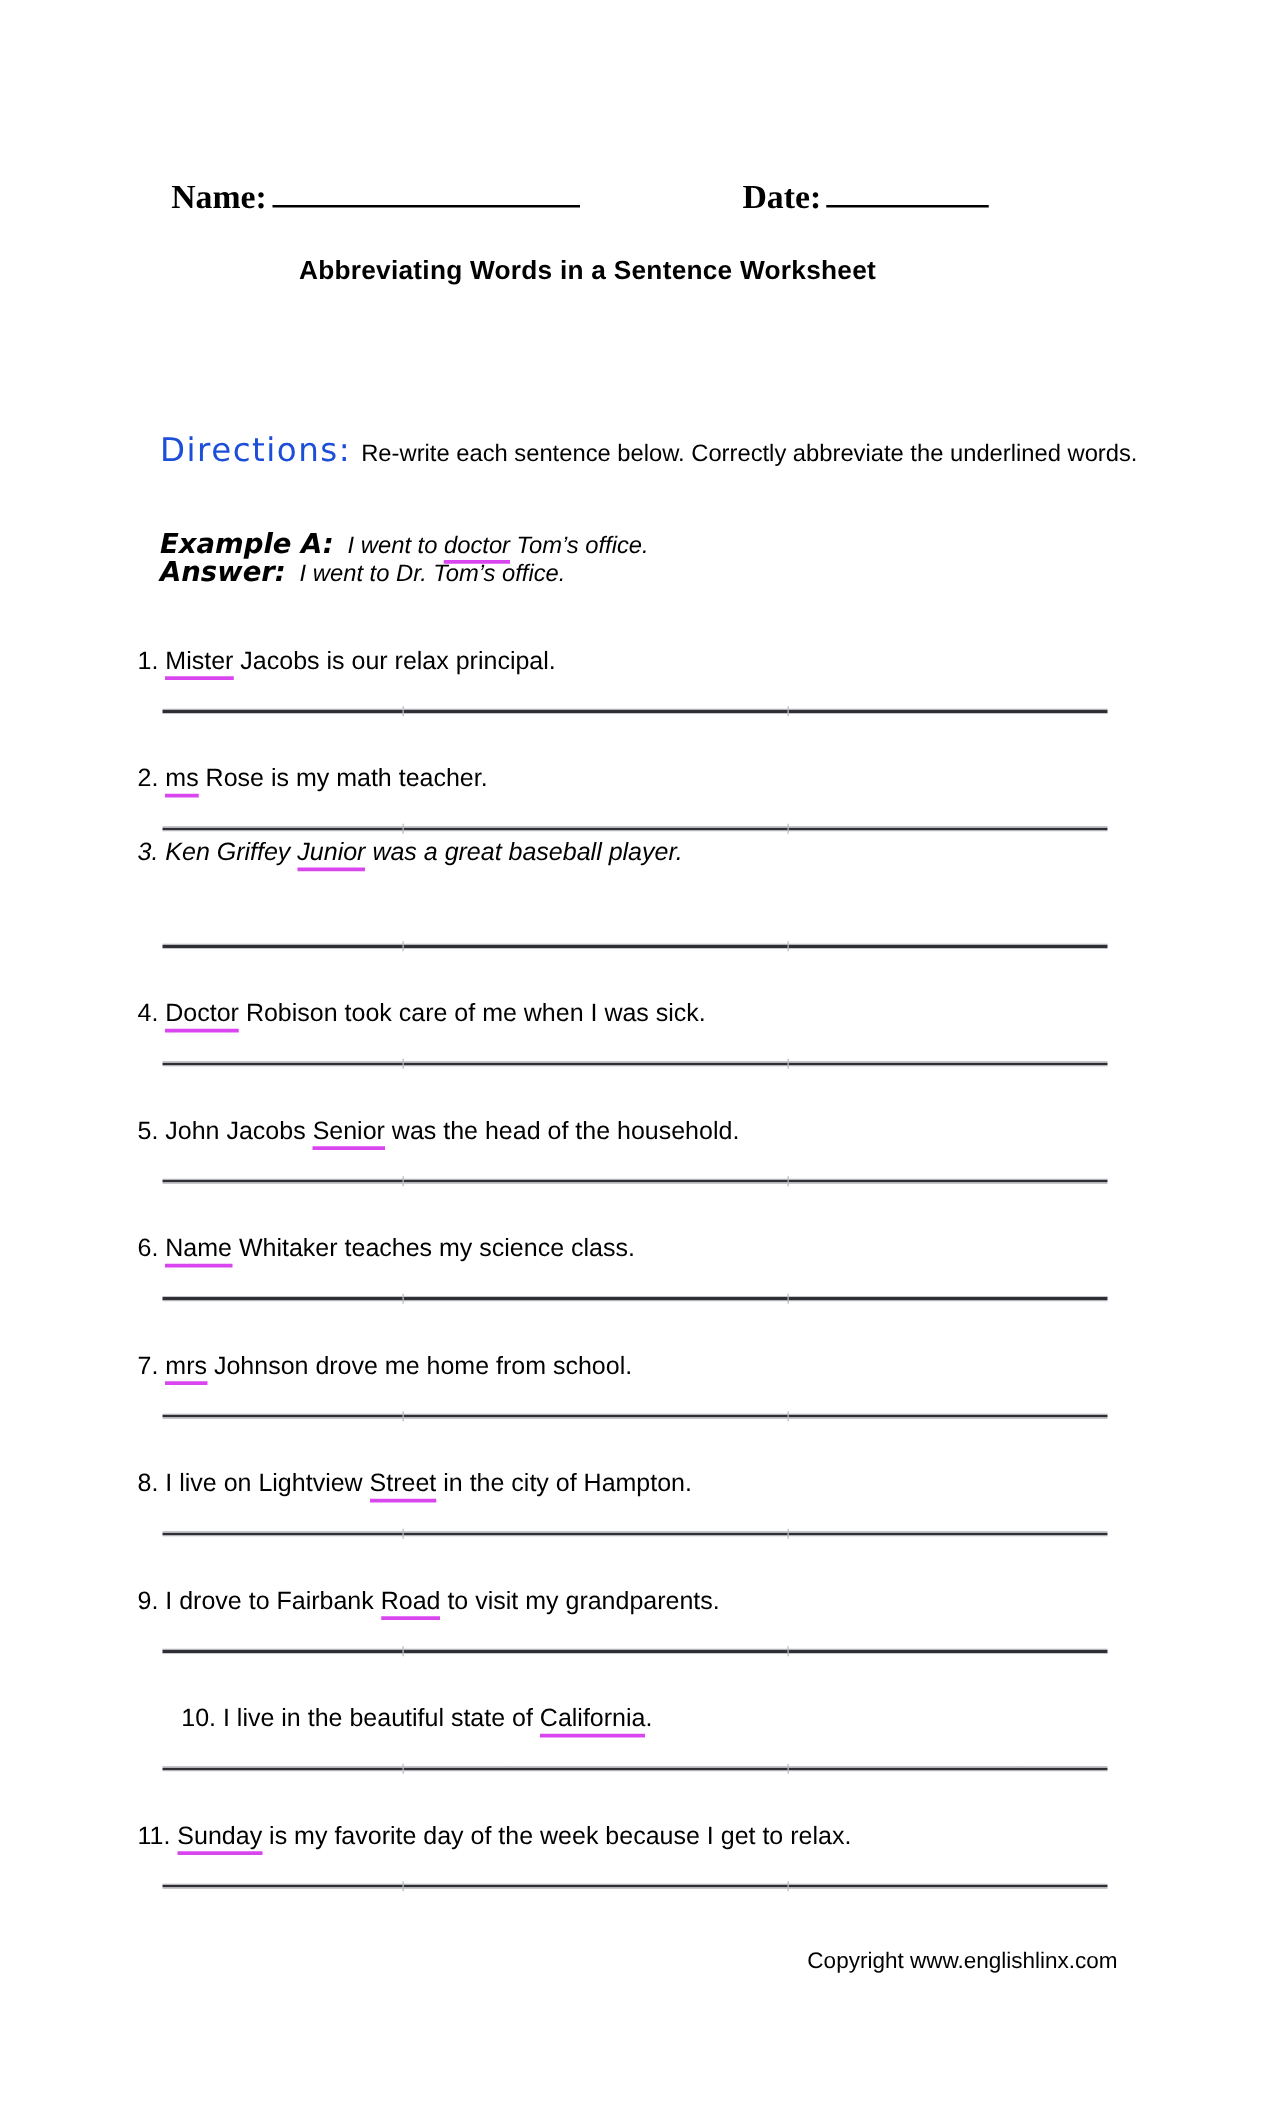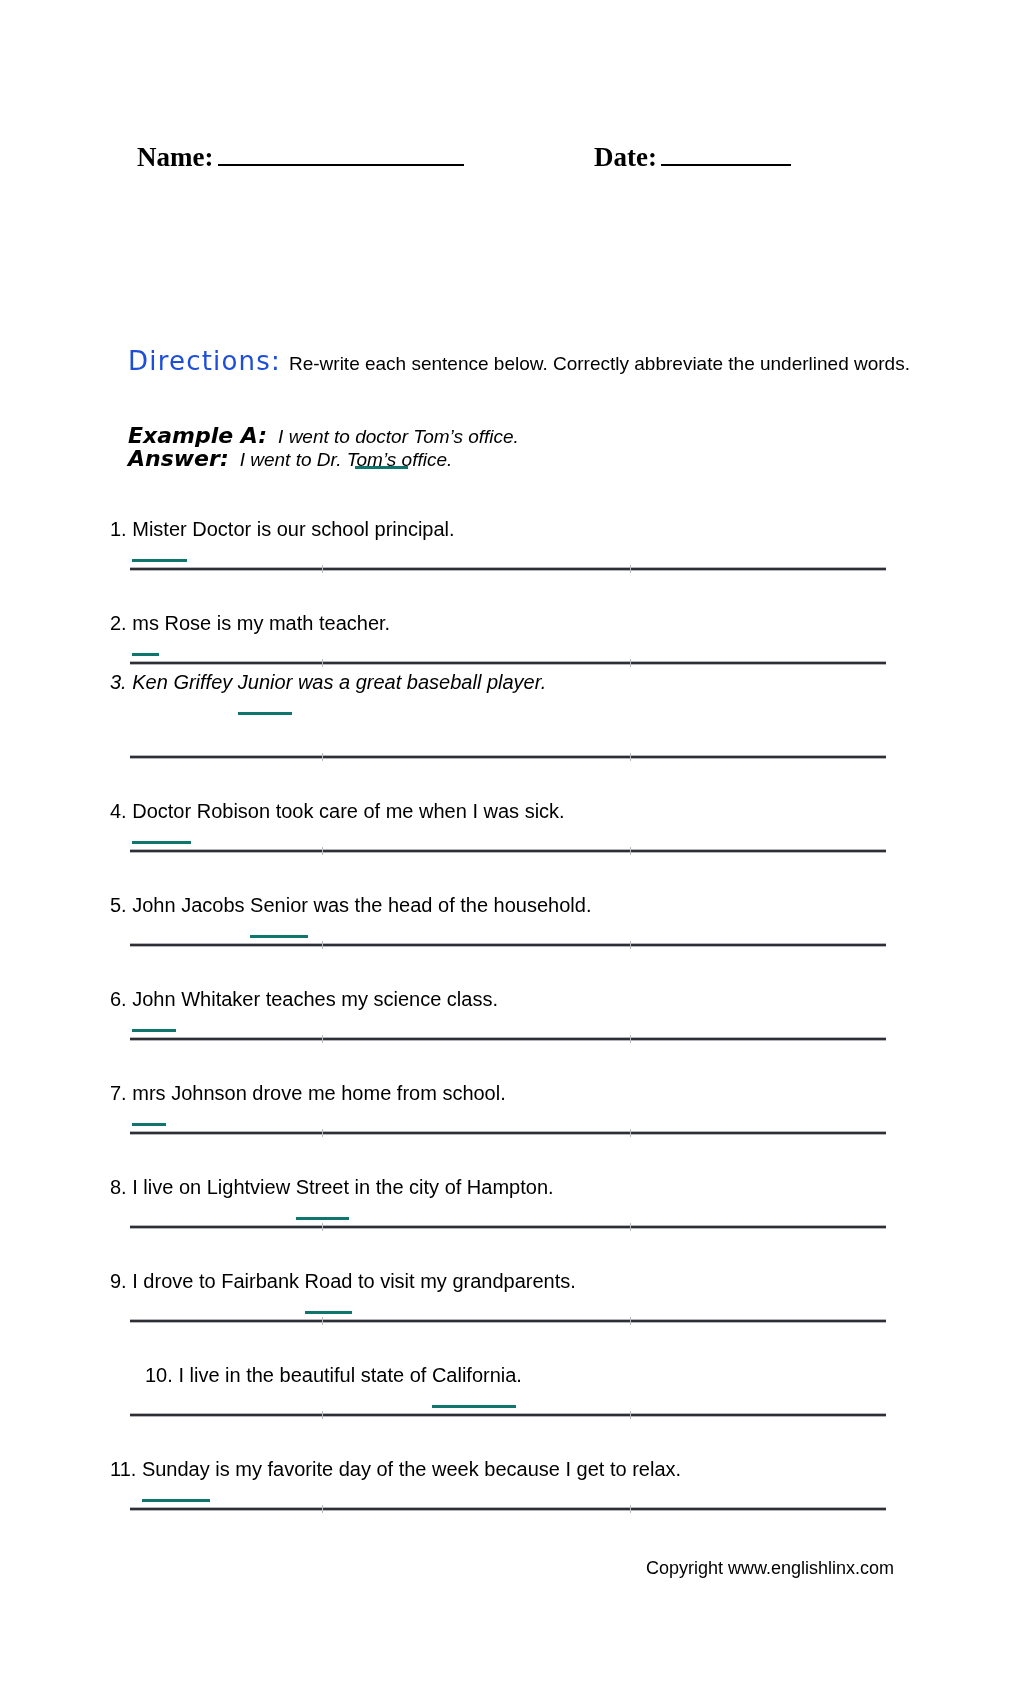--- a/index.html
+++ b/index.html
@@ -57,21 +57,21 @@
     font-family:"DejaVu Sans", sans-serif;
     font-weight:bold;font-style:italic;font-size:22px;
     flex:0 0 auto;
   }
   .ex-text{font-style:italic;font-size:19px;padding-left:11px;}
   
   .q-row{
     position:absolute;left:110px;width:790px;
     font-size:20px;line-height:27px;white-space:pre;
   }
-  .u-word{border-bottom:3px solid #0f766e;padding-bottom:19px;}
+  .u-word{border-bottom:3px solid #d946ef;padding-bottom:1px;}
   
   .ans-line{
     position:absolute;left:130px;width:756px;height:4px;
     background:linear-gradient(to bottom,
       #b3b3ba 0px,#b3b3ba 1px,
       #2e2e35 1px,#2e2e35 3px,
       #b3b3ba 3px,#b3b3ba 4px);
   }
   .ans-line::before,.ans-line::after{
     content:"";position:absolute;top:-2px;width:1px;height:8px;background:#b9b9c0;
@@ -86,49 +86,50 @@
 </style>
 </head>
 <body>
 
 <div class="page">
 
   <div class="name-group"><span class="nd-label">Name:</span><span> </span><span class="blank blank-name"></span></div>
 
   <div class="date-group"><span class="nd-label">Date:</span><span> </span><span class="blank blank-date"></span></div>
 
+  <div class="title">Abbreviating Words in a Sentence Worksheet</div>
 
 
   <div class="directions">
     <span class="directions-label">Directions:</span>
     <span class="directions-text">Re-write each sentence below. Correctly abbreviate the underlined words.</span>
   </div>
 
   <div class="example-row">
     <span class="ex-label">Example A:</span>
     <span class="ex-text"><span>I went to </span><span class="u-word">doctor</span><span> Tom’s office.</span></span>
   </div>
 
   <div class="answer-row">
     <span class="ex-label">Answer:</span>
     <span class="ex-text">I went to Dr. Tom’s office.</span>
   </div>
 
   <div id="questions">
-      <div class="q-row" style="top: 516px;"><span>1.</span> <span></span><span class="u-word">Mister</span><span> Doctor is our school principal.</span></div>
+      <div class="q-row" style="top: 516px;"><span>1.</span> <span></span><span class="u-word">Mister</span><span> Jacobs is our relax principal.</span></div>
       <div class="ans-line" style="top: 567px;"></div>
       <div class="q-row" style="top: 610px;"><span>2.</span> <span></span><span class="u-word">ms</span><span> Rose is my math teacher.</span></div>
       <div class="ans-line" style="top: 661px;"></div>
       <div class="q-row" style="top: 669px; font-style: italic;"><span>3.</span> <span>Ken Griffey </span><span class="u-word">Junior</span><span> was a great baseball player.</span></div>
       <div class="ans-line" style="top: 755px;"></div>
       <div class="q-row" style="top: 798px;"><span>4.</span> <span></span><span class="u-word">Doctor</span><span> Robison took care of me when I was sick.</span></div>
       <div class="ans-line" style="top: 849px;"></div>
       <div class="q-row" style="top: 892px;"><span>5.</span> <span>John Jacobs </span><span class="u-word">Senior</span><span> was the head of the household.</span></div>
       <div class="ans-line" style="top: 943px;"></div>
-      <div class="q-row" style="top: 986px;"><span>6.</span> <span></span><span class="u-word">John</span><span> Whitaker teaches my science class.</span></div>
+      <div class="q-row" style="top: 986px;"><span>6.</span> <span></span><span class="u-word">Name</span><span> Whitaker teaches my science class.</span></div>
       <div class="ans-line" style="top: 1037px;"></div>
       <div class="q-row" style="top: 1080px;"><span>7.</span> <span></span><span class="u-word">mrs</span><span> Johnson drove me home from school.</span></div>
       <div class="ans-line" style="top: 1131px;"></div>
       <div class="q-row" style="top: 1174px;"><span>8.</span> <span>I live on Lightview </span><span class="u-word">Street</span><span> in the city of Hampton.</span></div>
       <div class="ans-line" style="top: 1225px;"></div>
       <div class="q-row" style="top: 1268px;"><span>9.</span> <span>I drove to Fairbank </span><span class="u-word">Road</span><span> to visit my grandparents.</span></div>
       <div class="ans-line" style="top: 1319px;"></div>
       <div class="q-row" style="top: 1362px; margin-left: 35px;"><span>10.</span> <span>I live in the beautiful state of </span><span class="u-word">California</span><span>.</span></div>
       <div class="ans-line" style="top: 1413px;"></div>
       <div class="q-row" style="top: 1456px;"><span>11.</span> <span></span><span class="u-word">Sunday</span><span> is my favorite day of the week because I get to relax.</span></div>

